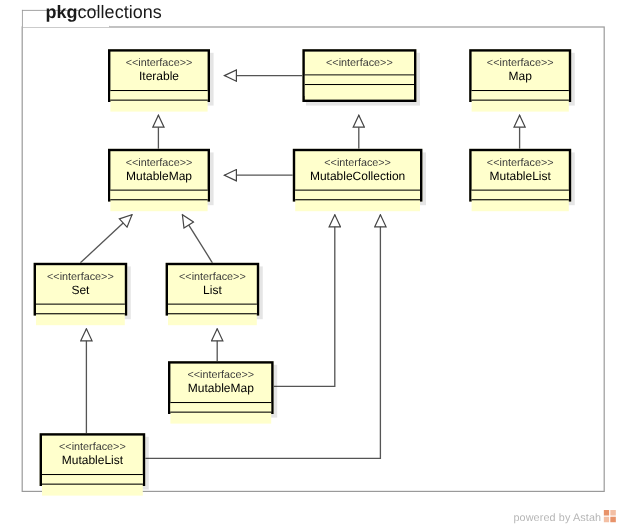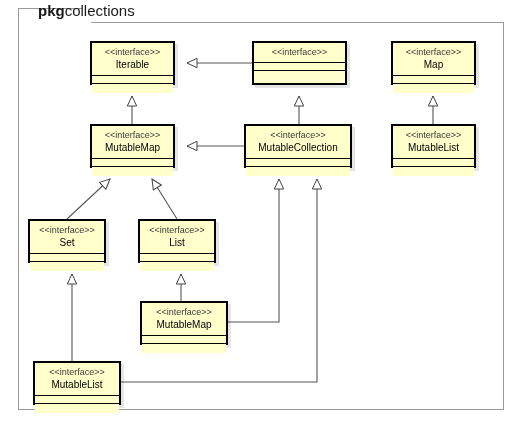--- a/index.html
+++ b/index.html
@@ -258,14 +258,23 @@
 
   <div class="uml-class" style="left:33px;  top:361px; width:88px;  height:44px;">
     <div class="uml-head">
       <span class="uml-stereotype">&lt;&lt;interface&gt;&gt;</span>
       <span class="uml-name">MutableList</span>
     </div>
     <div class="uml-compartment"></div>
     <div class="uml-compartment last"></div>
   </div>
 
+  <div id="watermark">
+    <span id="watermark-text">powered by Astah</span>
+    <svg id="watermark-logo" viewBox="0 0 11 11" xmlns="http://www.w3.org/2000/svg">
+      <rect x="0" y="0" width="4.6" height="4.6" fill="#E8936A"></rect>
+      <rect x="5.6" y="0" width="4.6" height="4.6" fill="#F3BFA4"></rect>
+      <rect x="0" y="5.6" width="4.6" height="4.6" fill="#F3BFA4"></rect>
+      <rect x="5.6" y="5.6" width="4.6" height="4.6" fill="#E8936A"></rect>
+    </svg>
+  </div>
 
 </div>
 
 </body></html>

